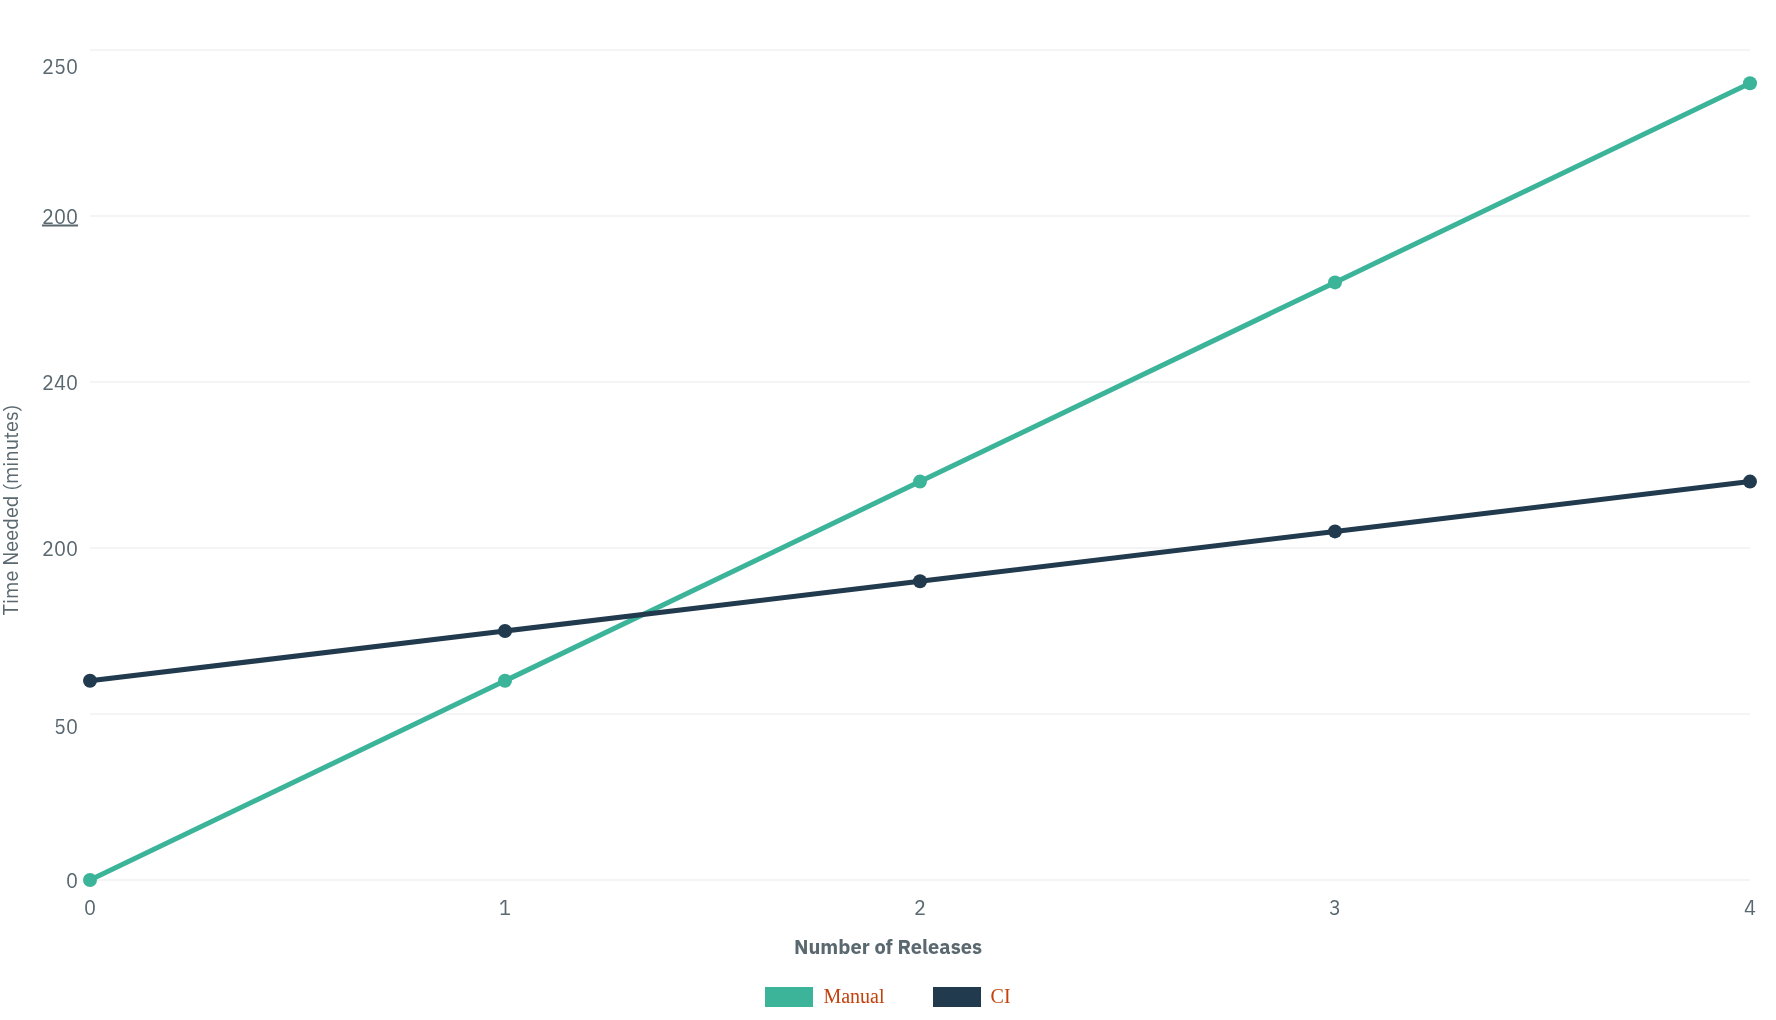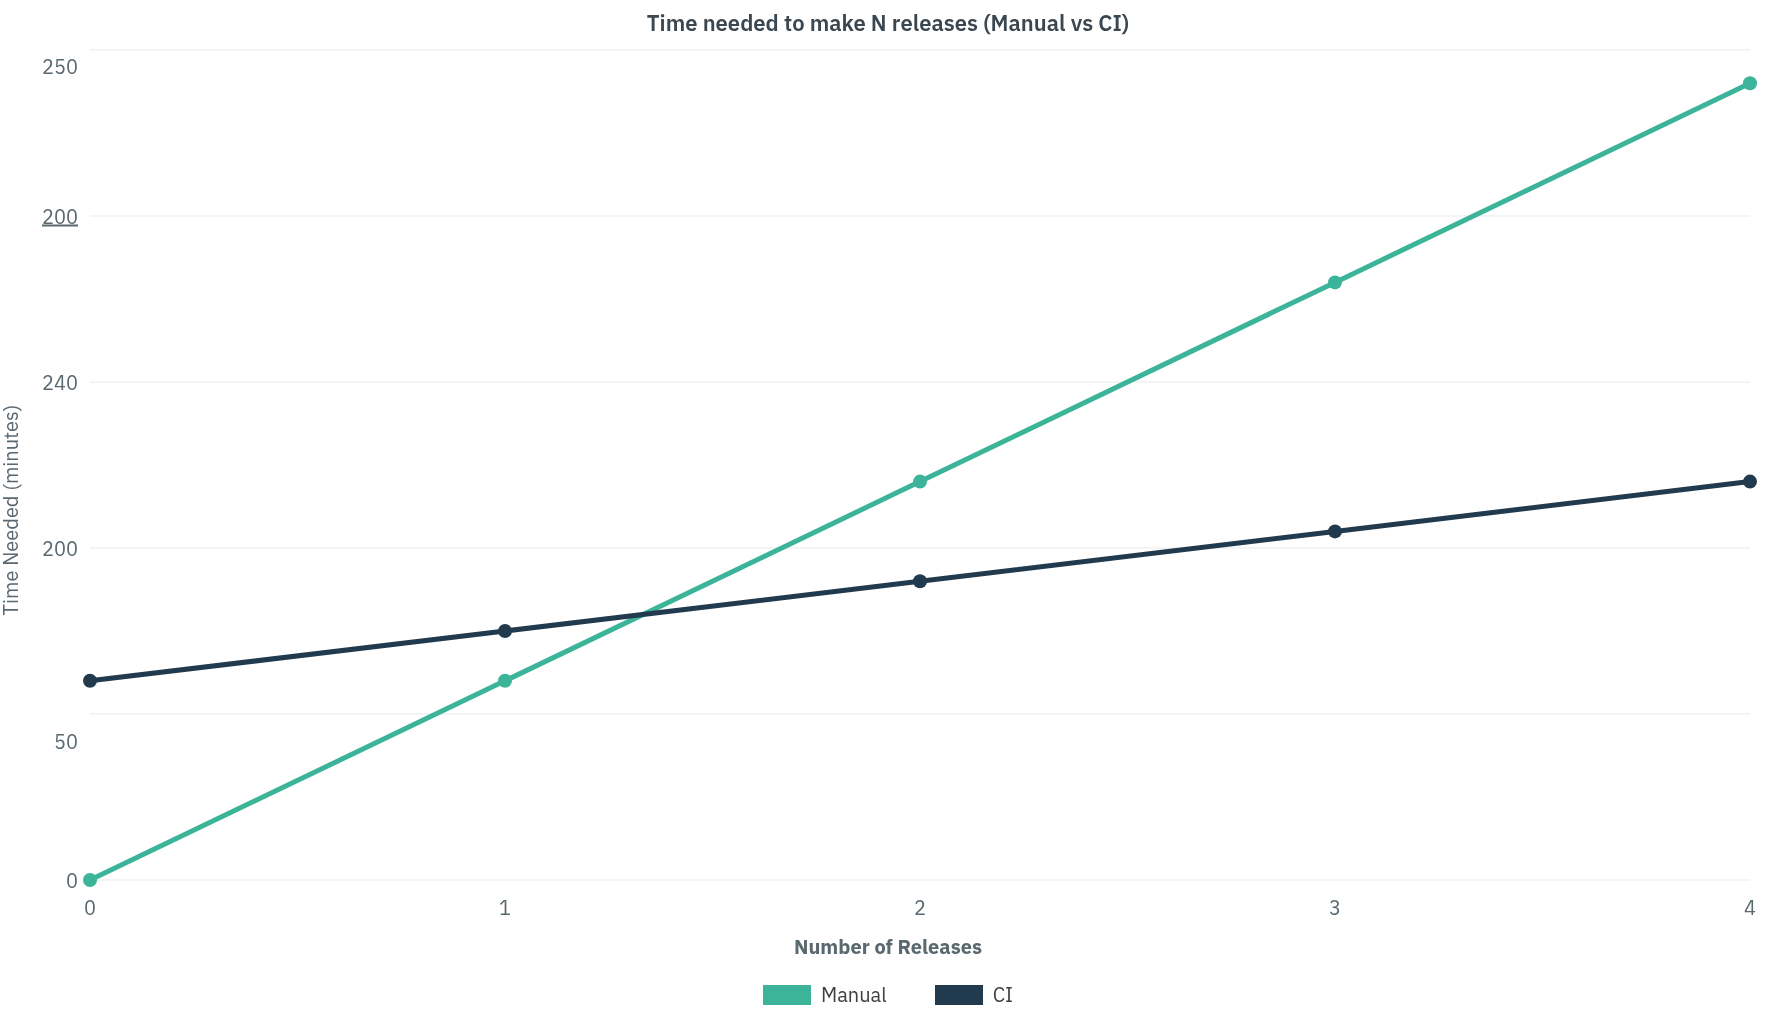--- a/index.html
+++ b/index.html
@@ -73,21 +73,22 @@
   .legend {
     position: absolute;
     bottom: 12px;
     left: 0;
     width: 100%;
     display: flex;
     justify-content: center;
     align-items: flex-end;
     gap: 48px;
     font-size: 20px;
-    color: #404040;
+    color: #c2410c;
+    font-family: Liberation Serif, serif;
   }
   .legend-item {
     display: flex;
     align-items: center;
     gap: 10px;
   }
   .swatch {
     width: 48px;
     height: 20px;
     display: inline-block;
@@ -110,21 +111,20 @@
     font-size: 20px;
     color: #5a6870;
     text-align: center;
   }
 </style>
 </head>
 <body>
 
 <div class="chart-wrap">
 
-  <div class="title">Time needed to make N releases (Manual vs CI)</div>
 
   <div class="ylabel">Time Needed (minutes)</div>
 
   <div class="plot">
     <svg class="plot-svg" viewBox="0 0 1660 830" preserveAspectRatio="none">
       <g class="grid">
           <line x1="0" x2="1660" y1="830" y2="830"></line>
           <line x1="0" x2="1660" y1="664" y2="664"></line>
           <line x1="0" x2="1660" y1="498" y2="498"></line>
           <line x1="0" x2="1660" y1="332" y2="332"></line>
@@ -141,21 +141,21 @@
           <path d="M0 630.8 L415 581 L830 531.2 L1245 481.40000000000003 L1660 431.6" class="series-line" stroke="#223a4e"></path>
           <circle cx="0" cy="630.8" r="7" fill="#223a4e" class="series-point"></circle>
           <circle cx="415" cy="581" r="7" fill="#223a4e" class="series-point"></circle>
           <circle cx="830" cy="531.2" r="7" fill="#223a4e" class="series-point"></circle>
           <circle cx="1245" cy="481.40000000000003" r="7" fill="#223a4e" class="series-point"></circle>
           <circle cx="1660" cy="431.6" r="7" fill="#223a4e" class="series-point"></circle>
         </g>
     </svg>
     <div class="ytick-labels">
         <div class="ytick-label" style="top: 830px;">0</div>
-        <div class="ytick-label" style="top: 691px;">50</div>
+        <div class="ytick-label" style="top: 676px;">50</div>
         <div class="ytick-label" style="top: 498px;">200</div>
         <div class="ytick-label" style="top: 332px;">240</div>
         <div class="ytick-label" style="top: 166px; text-decoration: underline;">200</div>
         <div class="ytick-label" style="top: 16px; text-align: right;">250</div>
       </div>
     <div class="xtick-labels">
         <div class="xtick-label" style="left: 0px;">0</div>
         <div class="xtick-label" style="left: 415px;">1</div>
         <div class="xtick-label" style="left: 830px;">2</div>
         <div class="xtick-label" style="left: 1245px;">3</div>

